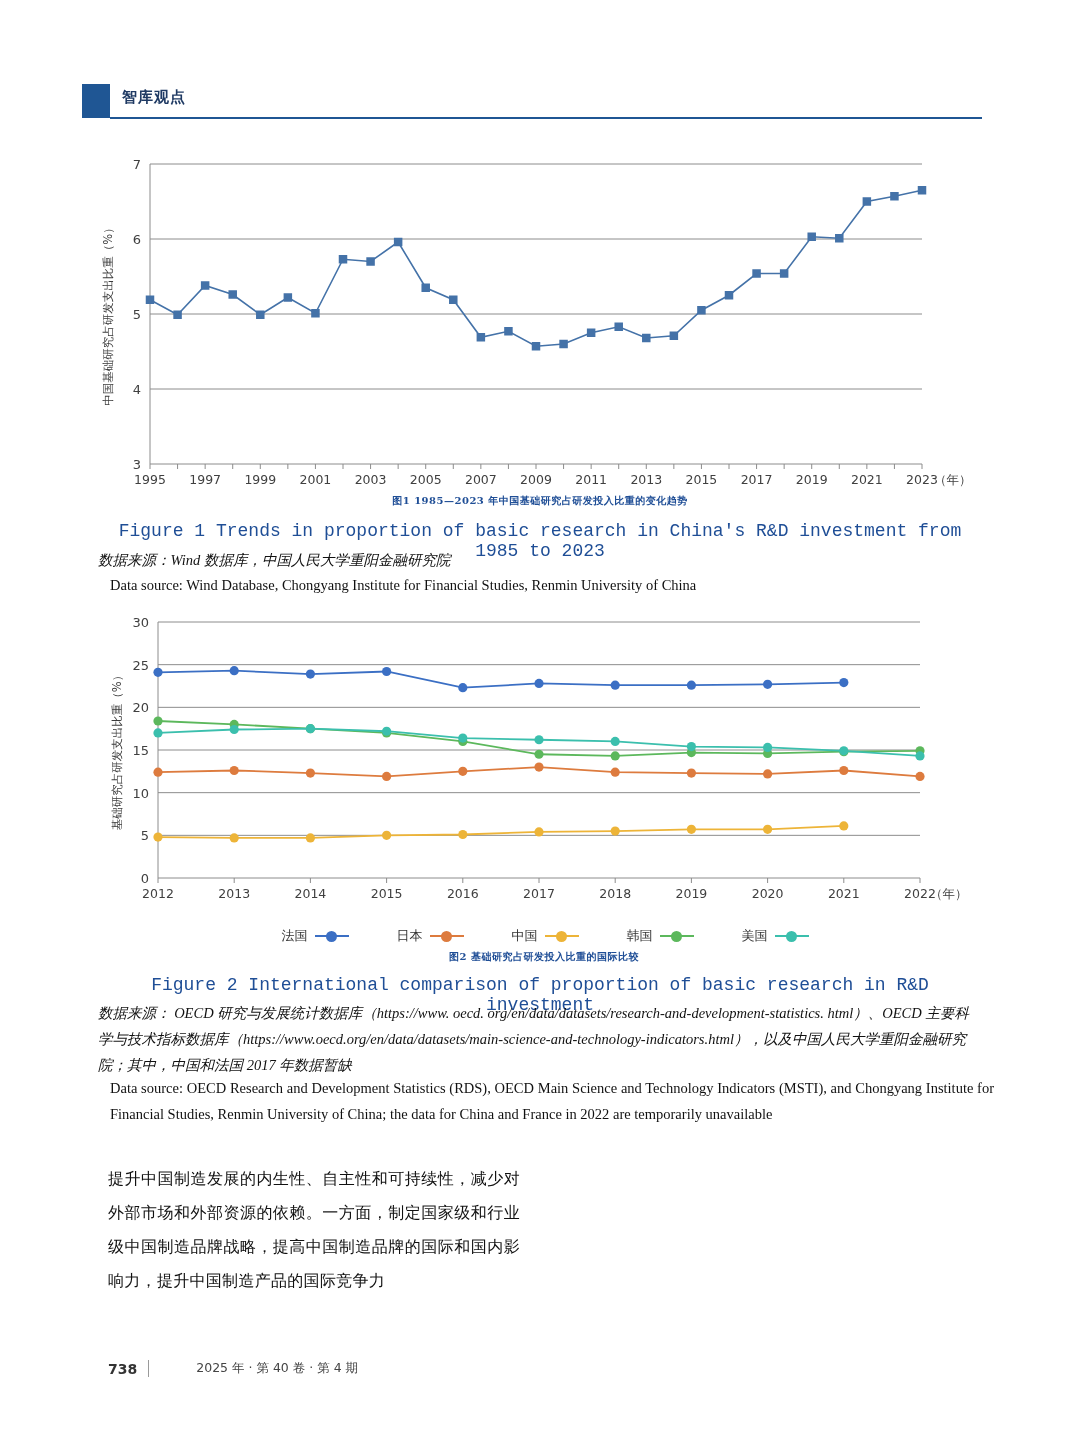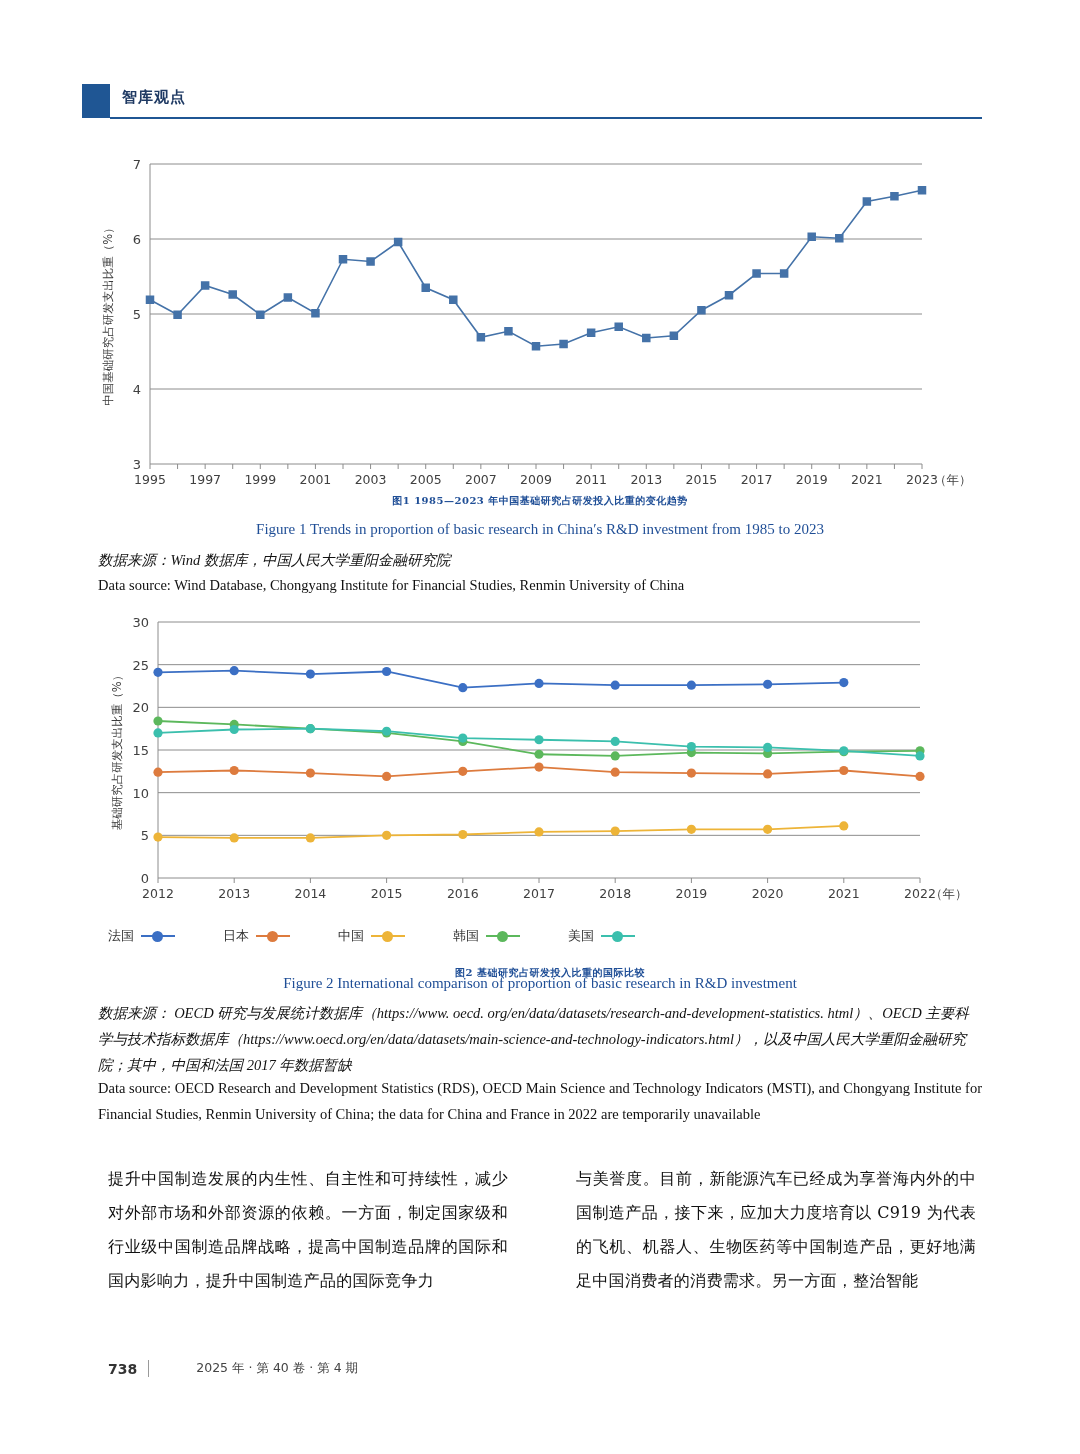--- a/index.html
+++ b/index.html
@@ -73,20 +73,21 @@
   }
 
   
   .legend-row {
     position: absolute;
     left: 108px;
     top: 925px;
     width: 874px;
     height: 22px;
     display: flex;
+    justify-content: center;
     align-items: center;
     gap: 48px;
   }
   .legend-item {
     display: flex;
     align-items: center;
     gap: 7px;
   }
   .legend-label {
     font-family: "DejaVu Sans", "Liberation Sans", sans-serif;
@@ -117,44 +118,45 @@
     text-align: center;
     color: #1f4e96;
   }
   .cap-cn {
     font-family: "DejaVu Serif", "Liberation Serif", serif;
     font-size: 10px;
     font-weight: 600;
     letter-spacing: 0.5px;
   }
   .cap-en {
-    font-family: Liberation Serif, serif;
-    font-size: 15px;
+    font-family: Liberation Mono, monospace;
+    font-size: 18px;
   }
   #fig1-cap-cn { left: 98px; top: 494px; }
   #fig1-cap-en { left: 98px; top: 521px; }
-  #fig2-cap-cn { left: 108px; top: 950px; margin-top: 16px; }
+  #fig2-cap-cn { left: 102px; top: 950px; }
   #fig2-cap-en { left: 98px; top: 975px; }
 
   
   .srcnote {
     position: absolute;
     left: 98px;
     width: 884px;
     font-size: 14.5px;
     line-height: 25px;
     color: #111;
   }
   .src-cn {
     font-family: Liberation Serif, serif;
     font-style: italic;
   }
   .src-en {
     font-family: "Liberation Serif", serif;
     text-align: justify;
+    margin-left: 12px;
   }
   #fig1-src-cn { top: 548px; }
   #fig1-src-en { top: 573px; }
   #fig2-src-cn { top: 1000px; line-height: 26px; }
   #fig2-src-en { top: 1075px; line-height: 26px; }
 
   
   .body-cols {
     position: absolute;
     left: 108px;
@@ -450,20 +452,19 @@
     </div>
   </div>
 
 <div class="caption cap-cn" id="fig2-cap-cn">图2    基础研究占研发投入比重的国际比较</div>
 <div class="caption cap-en" id="fig2-cap-en">Figure 2    International comparison of proportion of basic research in R&amp;D investment</div>
 <div class="srcnote src-cn" id="fig2-src-cn">数据来源： OECD 研究与发展统计数据库（https://www. oecd. org/en/data/datasets/research-and-development-statistics. html）、OECD 主要科学与技术指标数据库（https://www.oecd.org/en/data/datasets/main-science-and-technology-indicators.html），以及中国人民大学重阳金融研究院；其中，中国和法国 2017 年数据暂缺</div>
 <div class="srcnote src-en" id="fig2-src-en">Data source: OECD Research and Development Statistics (RDS), OECD Main Science and Technology Indicators (MSTI), and Chongyang Institute for Financial Studies, Renmin University of China; the data for China and France in 2022 are temporarily unavailable</div>
 
 <div class="body-cols">
   <div class="body-col">提升中国制造发展的内生性、自主性和可持续性，减少对外部市场和外部资源的依赖。一方面，制定国家级和行业级中国制造品牌战略，提高中国制造品牌的国际和国内影响力，提升中国制造产品的国际竞争力</div>
-  <div class="body-col">与美誉度。目前，新能源汽车已经成为享誉海内外的中国制造产品，接下来，应加大力度培育以 C919 为代表的飞机、机器人、生物医药等中国制造产品，更好地满足中国消费者的消费需求。另一方面，整治智能</div>
 </div>
 
 <div class="footer">
   <div class="footer-pageno">738</div>
   <div class="footer-divider"></div>
   <div class="footer-issue">2025 年 · 第 40 卷 · 第 4 期</div>
 </div>
 
 </body></html>

